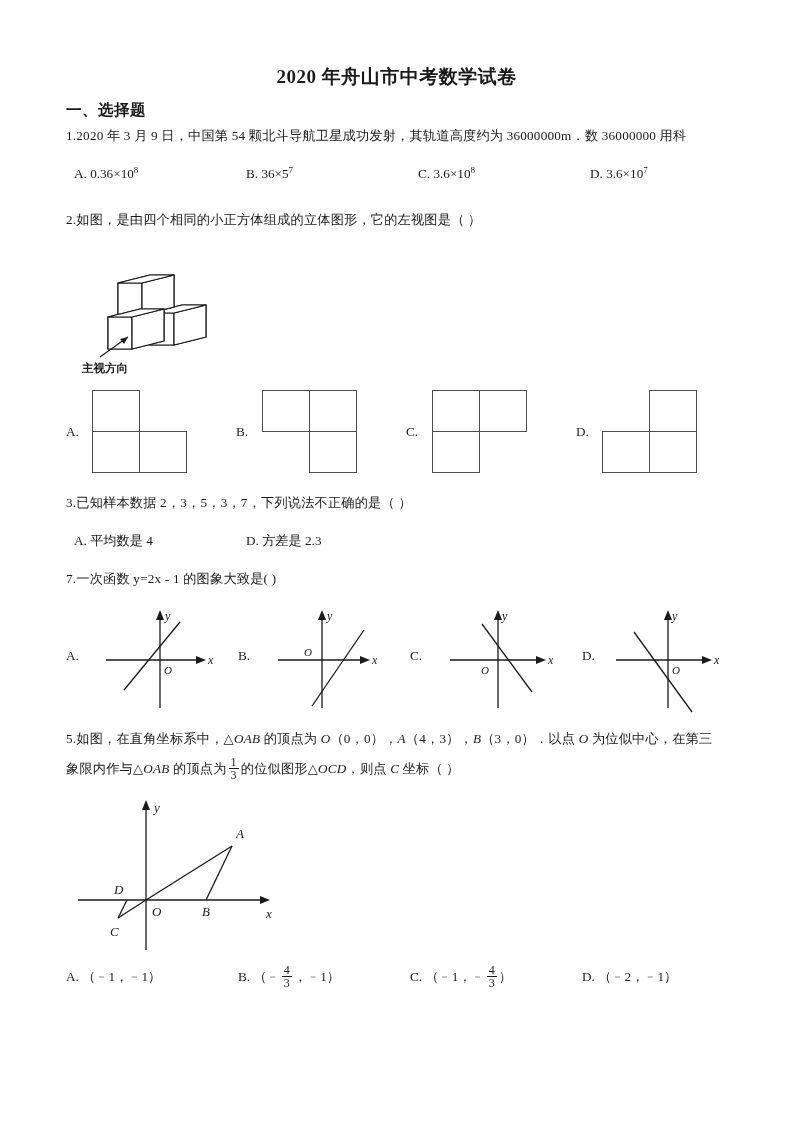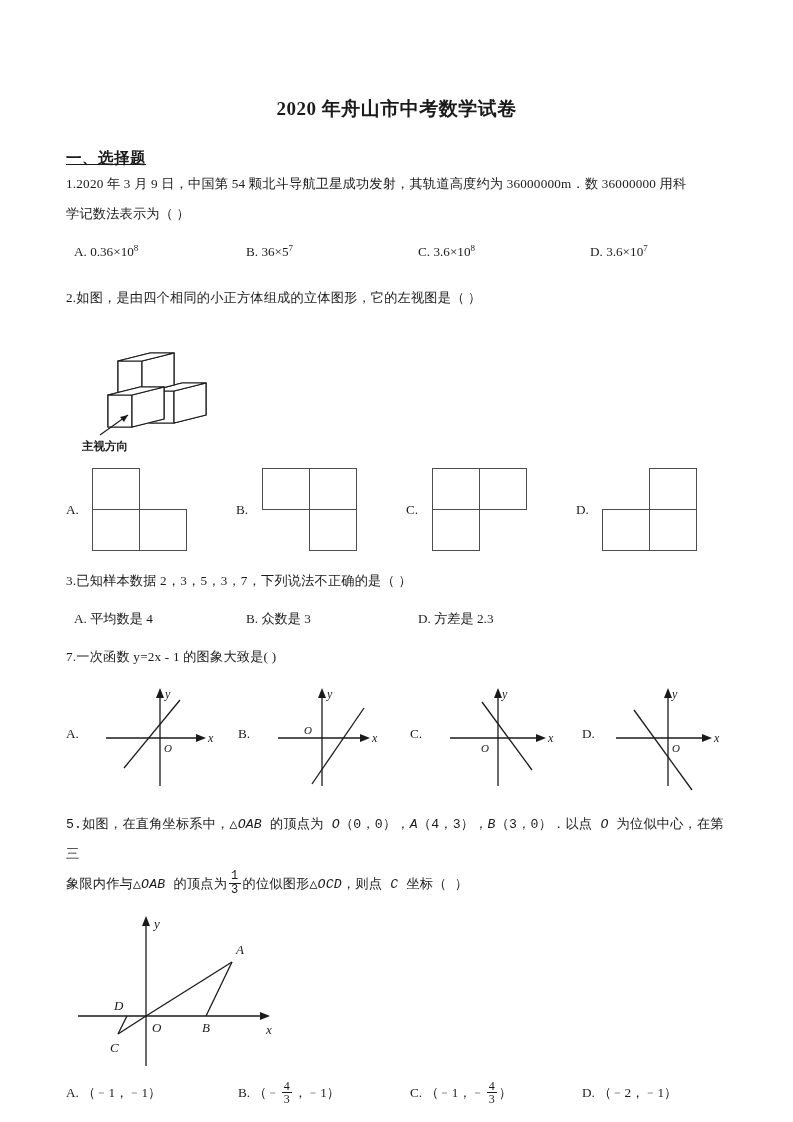--- a/index.html
+++ b/index.html
@@ -20,28 +20,27 @@
     width: 793px;
     height: 1122px;
     padding: 0;
   }
   .doc-title {
     text-align: center;
     font-size: 19px;
     font-weight: bold;
     letter-spacing: 0.5px;
     margin: 0;
-    padding-top: 96px;
+    padding-top: 64px;
   }
   .section-heading {
     font-size: 15.5px;
     font-weight: bold;
-    margin: 26px 0 0 66px;
+    margin: 10px 0 0 66px;
     letter-spacing: 0.5px;
-    text-decoration: underline;
   }
   .qblock {
     margin: 0 66px 0 66px;
   }
   .qtext {
     font-size: 13.2px;
     line-height: 30px;
     margin: 0;
     letter-spacing: 0.2px;
   }
@@ -145,21 +144,20 @@
 <body>
 
 <div class="page">
 
   <h1 class="doc-title">2020 年舟山市中考数学试卷</h1>
 
   <div class="section-heading">一、选择题</div>
 
   <div class="qblock">
     <p class="qtext">1.2020 年 3 月 9 日，中国第 54 颗北斗导航卫星成功发射，其轨道高度约为 36000000m．数 36000000 用科</p>
-    <p class="qtext">学记数法表示为（      ）</p>
     <div class="opts-row">
       <div class="opt-cell w1">
         <span>A.</span>
         <span>0.36×10</span><sup>8</sup>
       </div>
       <div class="opt-cell w2">
         <span>B.</span>
         <span>36×5</span><sup>7</sup>
       </div>
       <div class="opt-cell w3">
@@ -243,24 +241,20 @@
       </div>
     </div>
   </div>
 
   <div class="qblock" style="margin-top:6px;">
     <p class="qtext">3.已知样本数据 2，3，5，3，7，下列说法不正确的是（      ）</p>
     <div class="opts-row">
       <div class="opt-cell w1">
         <span>A.</span>
         <span>平均数是 4</span>
-      </div>
-      <div class="opt-cell w2">
-        <span>B.</span>
-        <span>众数是 3</span>
       </div>
       <div class="opt-cell">
         <span>D.</span>
         <span>方差是 2.3</span>
       </div>
     </div>
   </div>
 
   <div class="qblock">
     <p class="qtext">7.一次函数 y=2x - 1 的图象大致是(      )</p>
@@ -326,21 +320,21 @@
         </g>
         <polygon points="102,62 92,58 92,66" fill="#1a1a1a"></polygon>
         <polygon points="58,12 54,22 62,22" fill="#1a1a1a"></polygon>
         <text x="104" y="66" font-size="12" font-style="italic" font-family="Liberation Serif, serif" fill="#1a1a1a">x</text>
         <text x="62" y="22" font-size="12" font-style="italic" font-family="Liberation Serif, serif" fill="#1a1a1a">y</text>
         <text x="62" y="76" font-size="11" font-style="italic" font-family="Liberation Serif, serif" fill="#1a1a1a">O</text>
       </svg>
     </div>
   </div>
 
-  <div class="qblock" style="margin-top:18px;font-family:Liberation Mono, monospace;">
+  <div class="qblock" style="margin-top:10px;">
     <p class="qtext"><span>5.如图，在直角坐标系中，</span><span class="it">△OAB</span><span> 的顶点为 </span><span class="it">O</span><span>（0，0），</span><span class="it">A</span><span>（4，3），</span><span class="it">B</span><span>（3，0）．以点 </span><span class="it">O</span><span> 为位似中心，在第三</span></p>
     <p class="qtext"><span>象限内作与△</span><span class="it">OAB</span><span> 的顶点为</span><span class="frac"><span class="num">1</span><span class="den">3</span></span><span>的位似图形△</span><span class="it">OCD</span><span>，则点 </span><span class="it">C</span><span> 坐标（      ）</span></p>
   </div>
 
   <div class="fig5">
     <svg width="260" height="168" viewBox="0 0 260 168">
       <g stroke="#1a1a1a" stroke-width="1.3" fill="none">
         <line x1="8" y1="112" x2="196" y2="112"></line>
         <line x1="76" y1="162" x2="76" y2="16"></line>
         <line x1="76" y1="112" x2="162" y2="58"></line>

